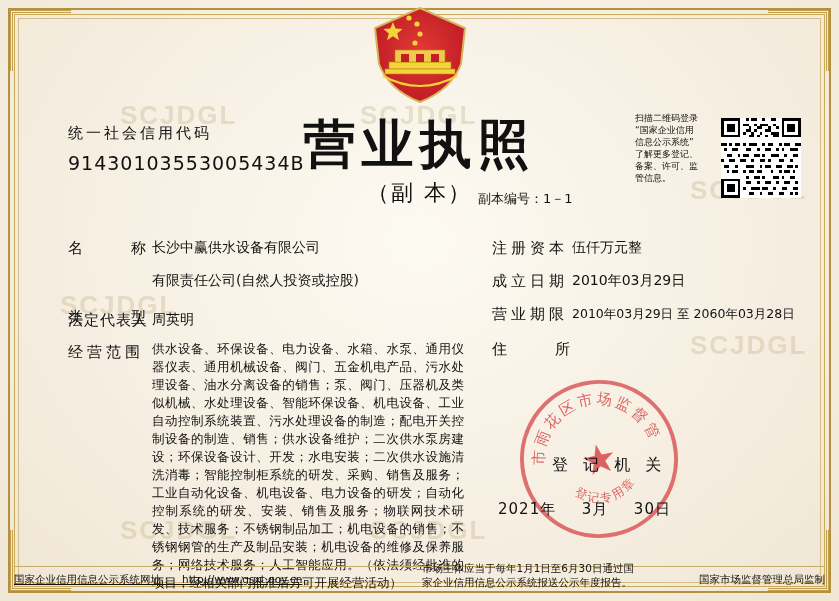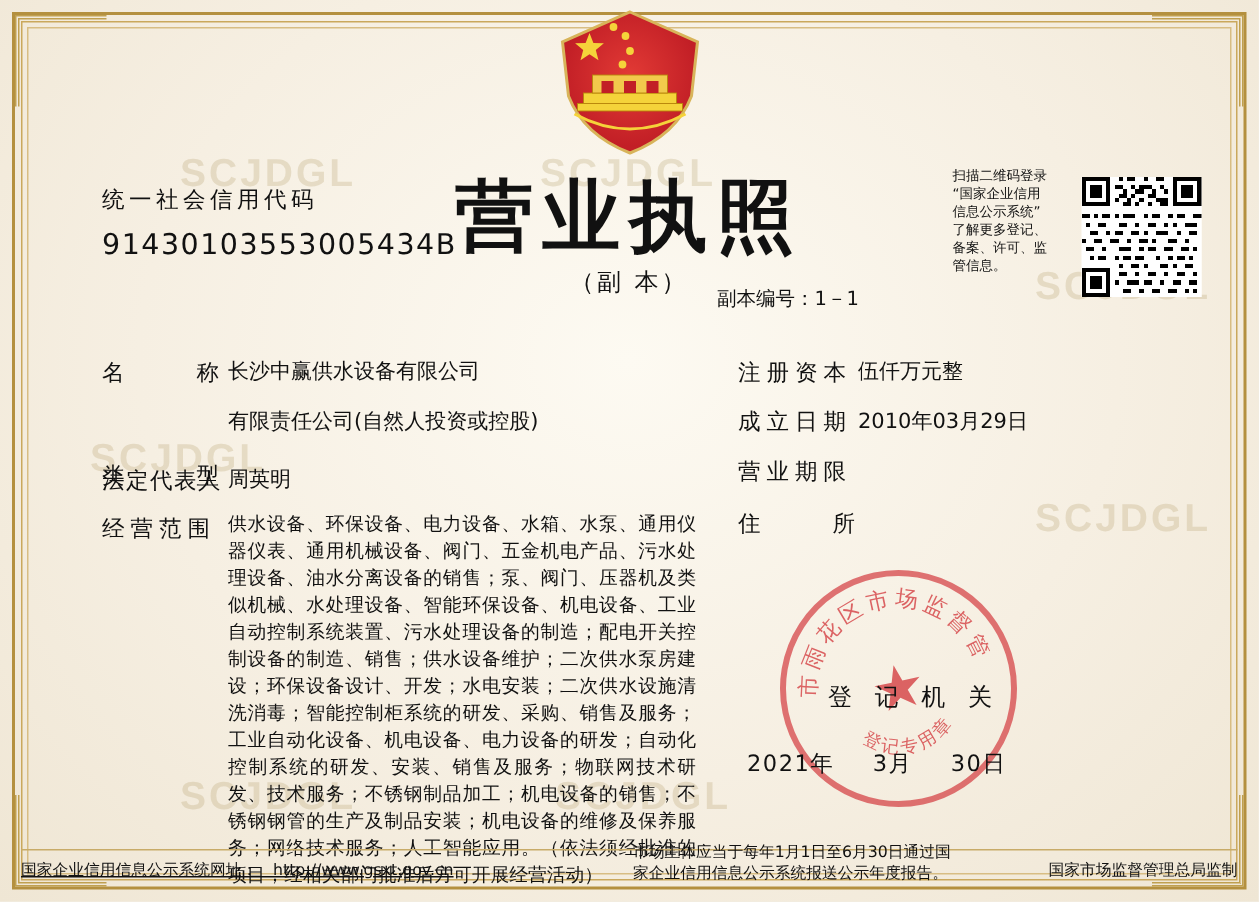--- a/index.html
+++ b/index.html
@@ -61,21 +61,21 @@
 
   .title{
     position:absolute;left:50%;transform:translateX(-50%);
     top:110px;width:400px;text-align:center;
     font-family:"DejaVu Sans","Liberation Sans",sans-serif;
     font-size:52px;font-weight:bold;color:#111;letter-spacing:6px;
   }
   .subtitle{
     position:absolute;left:50%;transform:translateX(-50%);
     top:178px;width:300px;text-align:center;
-    font-size:16px;color:#111;letter-spacing:2px;
+    font-size:22px;color:#111;letter-spacing:2px;
   }
   .copy-no{
     position:absolute;left:478px;top:190px;
     font-size:13px;color:#111;
   }
 
   .code-label{
     position:absolute;left:68px;top:124px;
     font-size:15px;color:#111;letter-spacing:3px;
   }
@@ -328,20 +328,21 @@
   <div class="lbl" style="left:68px;top:343px;letter-spacing:4px;">经营范围</div>
   <div class="scope">供水设备、环保设备、电力设备、水箱、水泵、通用仪器仪表、通用机械设备、阀门、五金机电产品、污水处理设备、油水分离设备的销售；泵、阀门、压器机及类似机械、水处理设备、智能环保设备、机电设备、工业自动控制系统装置、污水处理设备的制造；配电开关控制设备的制造、销售；供水设备维护；二次供水泵房建设；环保设备设计、开发；水电安装；二次供水设施清洗消毒；智能控制柜系统的研发、采购、销售及服务；工业自动化设备、机电设备、电力设备的研发；自动化控制系统的研发、安装、销售及服务；物联网技术研发、技术服务；不锈钢制品加工；机电设备的销售；不锈钢钢管的生产及制品安装；机电设备的维修及保养服务；网络技术服务；人工智能应用。（依法须经批准的项目，经相关部门批准后方可开展经营活动）</div>
 
   <div class="lbl" style="left:492px;top:239px;letter-spacing:4px;">注册资本</div>
   <div class="val" style="left:572px;top:239px;">伍仟万元整</div>
 
   <div class="lbl" style="left:492px;top:272px;letter-spacing:4px;">成立日期</div>
   <div class="val" style="left:572px;top:272px;">2010年03月29日</div>
 
   <div class="lbl" style="left:492px;top:305px;letter-spacing:4px;">营业期限</div>
+  <div class="val" style="left:572px;top:306px;font-size:12.5px;">2010年03月29日 至 2060年03月28日</div>
 
   <div class="lbl" style="left:492px;top:340px;">住　　所</div>
 
   <div class="seal">
     <div class="star">★</div>
     <svg class="seal-text" viewBox="0 0 150 150">
       <defs>
         <path id="arcTop" d="M20,75 A55,55 0 0 1 130,75"></path>
         <path id="arcBottom" d="M32,75 A43,43 0 0 0 118,75"></path>
       </defs>

